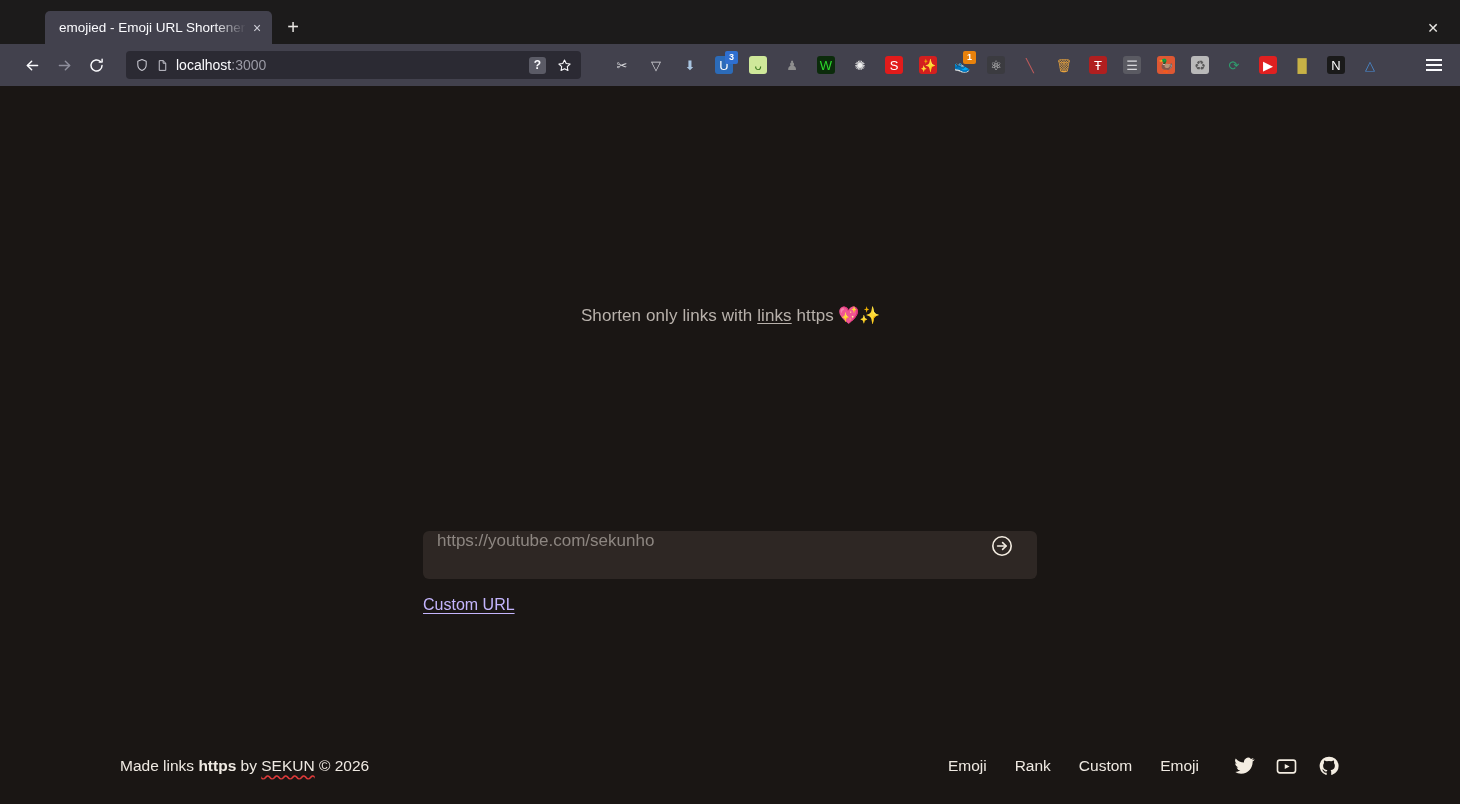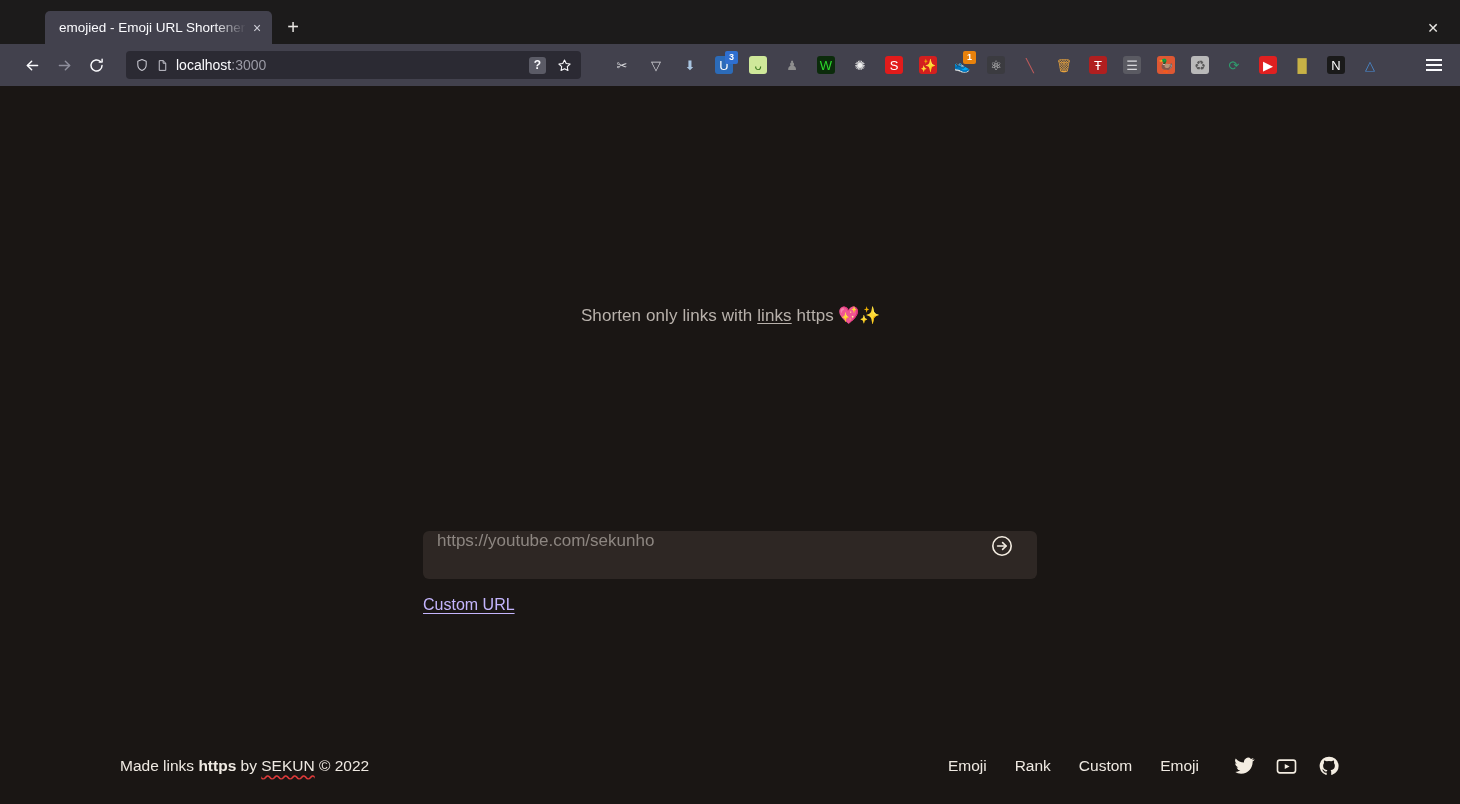--- a/index.html
+++ b/index.html
@@ -452,21 +452,21 @@
               <circle cx="12" cy="12" r="9.2"></circle>
               <path d="M7.6 12h8.2"></path>
               <path d="M12.6 8.6l3.6 3.4-3.6 3.4"></path>
             </svg>
         </button>
       </div>
       <a class="custom-url">Custom URL</a>
     </div>
 
     <div class="footer">
-      <div class="credits"><span>Made links </span><b>https</b><span> by </span><span class="misspelled">SEKUN</span><span> © 2022</span></div>
+      <div class="credits"><span>Made links </span><b>https</b><span> by </span><span class="misspelled">SEKUN</span><span> © 2026</span></div>
 
       <div class="footer-nav">
         <a>Emoji</a>
         <a>Rank</a>
         <a>Custom</a>
         <a>Emoji</a>
 
         <div class="footer-icons">
           <span class="ico">
             <svg width="22" height="22" viewBox="0 0 24 24" fill="currentColor">

